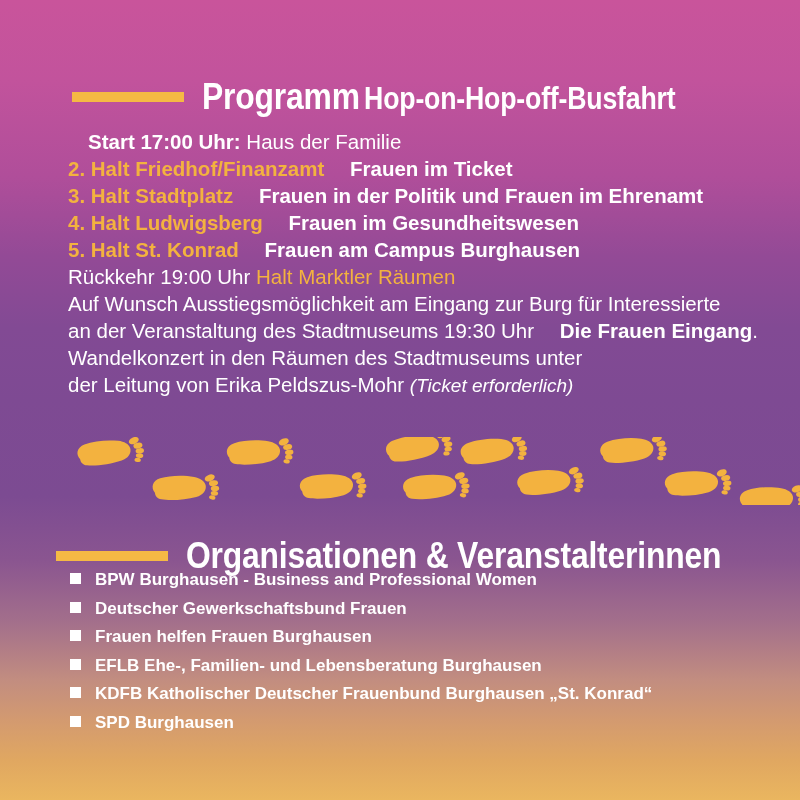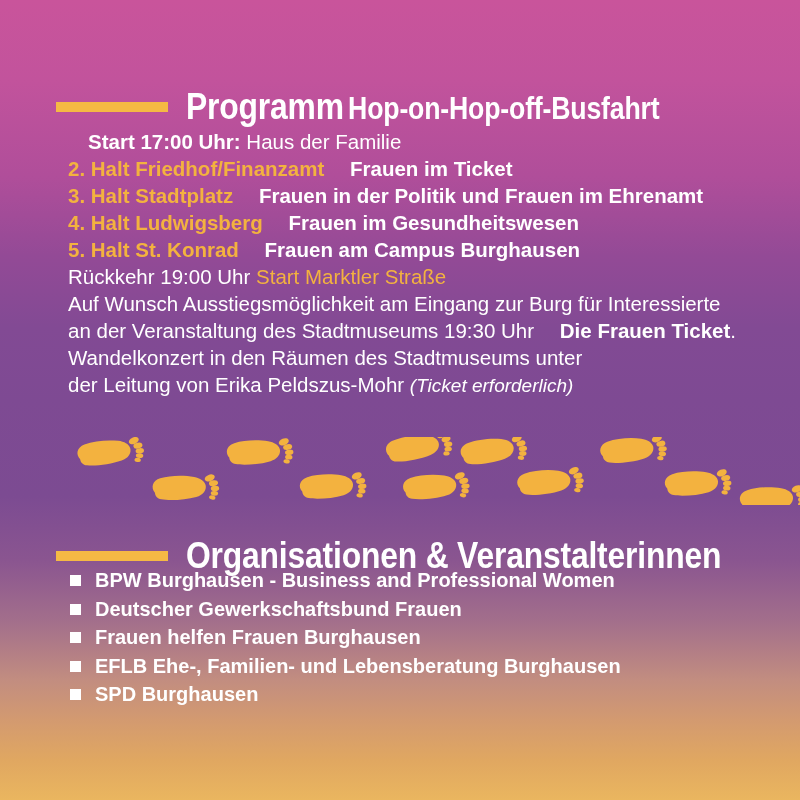--- a/index.html
+++ b/index.html
@@ -93,21 +93,21 @@
     position: absolute;
     left: 0;
   }
 
   
   .orgs {
     list-style: none;
     margin: 0;
     padding: 0;
     color: #ffffff;
-    font-size: 20px;
+    font-size: 17px;
     font-weight: 700;
     line-height: 28.5px;
   }
   .orgs li {
     display: flex;
     align-items: baseline;
     gap: 14px;
     white-space: nowrap;
   }
   .bullet {
@@ -117,21 +117,21 @@
     flex: 0 0 auto;
     position: relative;
     top: -1px;
   }
 </style>
 </head>
 <body>
 
 <div id="poster">
 
-  <div class="content heading-row" style="top:78px; left:56px; width:700px;margin-top:10px;">
+  <div class="content heading-row" style="top:78px; left:72px; width:700px;">
     <div class="rule"></div>
     <div class="heading-text">
       <span class="heading-main">Programm</span><span class="heading-sub">Hop-on-Hop-off-Busfahrt</span>
     </div>
   </div>
 
   <div class="content prog" style="top:128px; left:68px; width:700px;">
 
     <div class="line">
       <span class="b">Start 17:00 Uhr:</span><span class="reg"> Haus der Familie</span>
@@ -152,29 +152,29 @@
       <span class="gold-semi">4. Halt Ludwigsberg</span>
       <span class="b">Frauen im Gesundheitswesen</span>
     </div>
 
     <div class="line">
       <span class="gold-semi">5. Halt St. Konrad</span>
       <span class="b">Frauen am Campus Burghausen</span>
     </div>
 
     <div class="line">
-      <span class="reg">Rückkehr 19:00 Uhr </span><span class="gold">Start Marktler Straße</span>
+      <span class="reg">Rückkehr 19:00 Uhr </span><span class="gold">Halt Marktler Räumen</span>
     </div>
 
     <div class="line">
       <span class="reg">Auf Wunsch Ausstiegsmöglichkeit am Eingang zur Burg für Interessierte</span>
     </div>
 
     <div class="line">
-      <span class="reg">an der Veranstaltung des Stadtmuseums 19:30 Uhr </span><span class="b">Die Frauen Ticket</span><span class="reg">.</span>
+      <span class="reg">an der Veranstaltung des Stadtmuseums 19:30 Uhr </span><span class="b">Die Frauen Eingang</span><span class="reg">.</span>
     </div>
 
     <div class="line">
       <span class="reg">Wandelkonzert in den Räumen des Stadtmuseums unter</span>
     </div>
 
     <div class="line">
       <span class="reg">der Leitung von Erika Peldszus-Mohr </span><span class="it">(Ticket erforderlich)</span>
     </div>
   </div>
@@ -230,17 +230,21 @@
     <li>
       <span class="bullet"></span>
       <span>Frauen helfen Frauen Burghausen</span>
     </li>
     <li>
       <span class="bullet"></span>
       <span>EFLB Ehe-, Familien- und Lebensberatung Burghausen</span>
     </li>
     <li>
       <span class="bullet"></span>
+      <span>KDFB Katholischer Deutscher Frauenbund Burghausen „St. Konrad“</span>
+    </li>
+    <li>
+      <span class="bullet"></span>
       <span>SPD Burghausen</span>
     </li>
   </ul>
 
 </div>
 
 </body></html>

